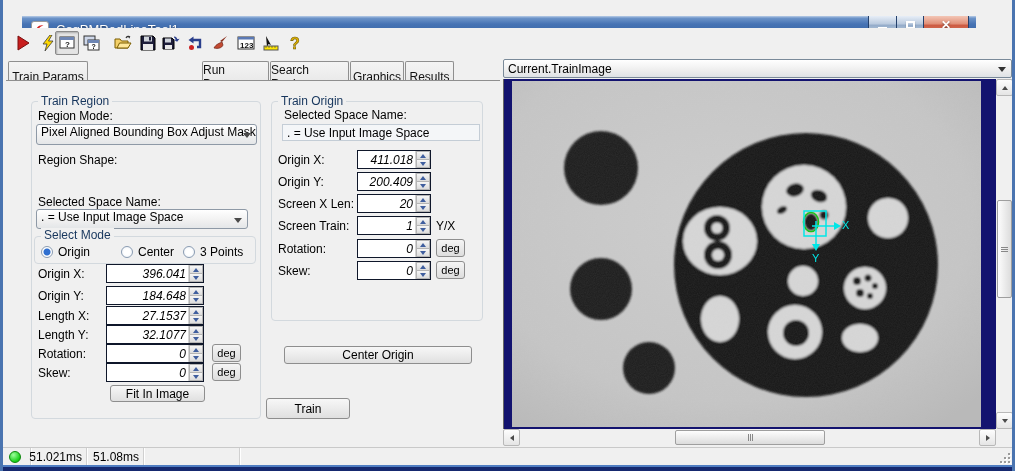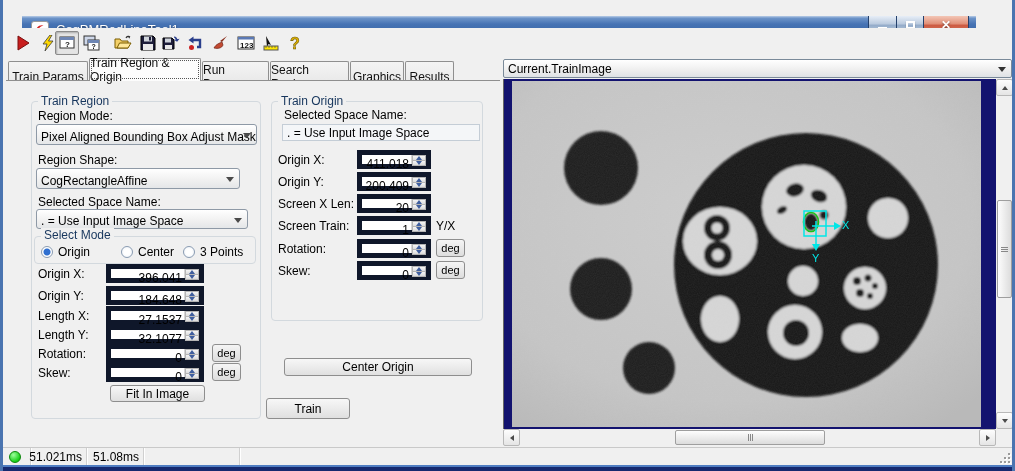--- a/index.html
+++ b/index.html
@@ -35,25 +35,25 @@
     font-size:12px;display:flex;align-items:center;justify-content:center;color:#111;z-index:1;}
   .tab.sel{top:58px;height:23px;background:#fcfcfc;z-index:3;outline:1px dotted #555;outline-offset:-3px;}
   #tabpane{position:absolute;left:3px;top:80px;width:494px;height:366px;background:#f0f0f0;
     border-top:1px solid #8f8f8f;z-index:2;}
   
   .gb{position:absolute;border:1px solid #d3d9de;border-radius:4px;}
   .gb>.legend{position:absolute;top:-8px;left:6px;background:#f0f0f0;padding:0 3px;
     font-size:12px;color:#17365d;}
   .lbl{position:absolute;font-size:12px;color:#000;white-space:nowrap;}
   .cmb{position:absolute;height:21px;border:1px solid #8e99a6;border-radius:3px;
-    background:linear-gradient(#ffffff,#f0f0f0 60%,#e4e6e8);display:flex;align-items:flex-end;
+    background:linear-gradient(#ffffff,#f0f0f0 60%,#e4e6e8);display:flex;align-items:flex-start;
     font-size:12px;padding:0 18px 0 4px;color:#000;white-space:nowrap;overflow:hidden;}
   .cmb .arr{position:absolute;right:5px;top:8px;width:0;height:0;border-left:4px solid transparent;
     border-right:4px solid transparent;border-top:5px solid #4a4a4a;}
-  .numbox{position:absolute;height:19px;border:5px solid #0f172a;background:#fff;display:flex;}
+  .numbox{position:absolute;height:19px;border:1px solid #0f172a;background:#fff;display:flex;font-style:italic;}
   .numval{flex:1;font-size:12px;text-align:right;padding:2px 2px 0 0;color:#000;}
   .spin{width:15px;border-left:1px solid #d5d5d5;display:flex;flex-direction:column;}
   .spin .s{flex:1;background:linear-gradient(#f6f6f6,#dcdcdc);border:1px solid #b5b5b5;
     display:flex;align-items:center;justify-content:center;}
   .spin .s:first-child{border-bottom:none;}
   .tri-up{width:0;height:0;border-left:3px solid transparent;border-right:3px solid transparent;border-bottom:4px solid #3f5e9e;}
   .tri-dn{width:0;height:0;border-left:3px solid transparent;border-right:3px solid transparent;border-top:4px solid #3f5e9e;}
   .degbtn{position:absolute;width:29px;height:18px;border:1px solid #8e8e8e;border-radius:3px;
     background:linear-gradient(#f5f5f5,#dddddd);font-size:11px;display:flex;align-items:center;
     justify-content:center;color:#000;}
@@ -207,40 +207,35 @@
       </svg>
     </div>
     <div class="tbtn" style="left:280px">
       <svg width="14" height="18">
         <text x="2" y="15" font-size="16" font-weight="bold" fill="#e3b400" stroke="#6e5a00" stroke-width="0.6">?</text>
       </svg>
     </div>
   </div>
 
   <div class="tab" style="left:5px;width:80px">Train Params</div>
-  <div class="tab sel" style="left:86px;width:112px">Train Region &amp; Origin</div>
   <div class="tab" style="left:199px;width:67px">Run Params</div>
   <div class="tab" style="left:267px;width:79px">Search Region</div>
   <div class="tab" style="left:347px;width:54px">Graphics</div>
   <div class="tab" style="left:402px;width:49px">Results</div>
 
   <div id="tabpane">
 
     <div class="gb" style="left:25px;top:20px;width:230px;height:318px">
       <span class="legend">Train Region</span>
       <span class="lbl" style="left:6px;top:7px">Region Mode:</span>
       <div class="cmb" style="left:4px;top:22px;width:221px">
         <span>Pixel Aligned Bounding Box Adjust Mask</span>
         <span class="arr"></span>
       </div>
       <span class="lbl" style="left:6px;top:51px">Region Shape:</span>
-      <div class="cmb" style="left:4px;top:66px;width:204px">
-        <span>CogRectangleAffine</span>
-        <span class="arr"></span>
-      </div>
       <span class="lbl" style="left:6px;top:93px">Selected Space Name:</span>
       <div class="cmb" style="left:4px;top:107px;width:212px;height:20px">
         <span>. = Use Input Image Space</span>
         <span class="arr"></span>
       </div>
 
       <div class="gb" style="left:2px;top:134px;width:222px;height:28px">
         <span class="legend" style="top:-9px;color:#17365d">Select Mode</span>
         <div class="radio checked" style="left:6px;top:8px">
           <span class="rdot"></span>
@@ -407,21 +402,21 @@
             <span class="s">
               <i class="tri-up"></i>
             </span>
             <span class="s">
               <i class="tri-dn"></i>
             </span>
           </span>
       </div>
       <div class="degbtn" style="left:164px;top:159px">deg</div>
 
-      <div class="btn" style="left:12px;top:256px;width:188px;height:18px">Center Origin</div>
+      <div class="btn" style="left:12px;top:244px;width:188px;height:18px">Center Origin</div>
     </div>
 
     <div class="btn" style="left:260px;top:317px;width:84px;height:21px">Train</div>
   </div>
 
   <div id="trained">Trained</div>
 
   <div id="imgcombo">
     <span>Current.TrainImage</span>
     <span class="arr"></span>

